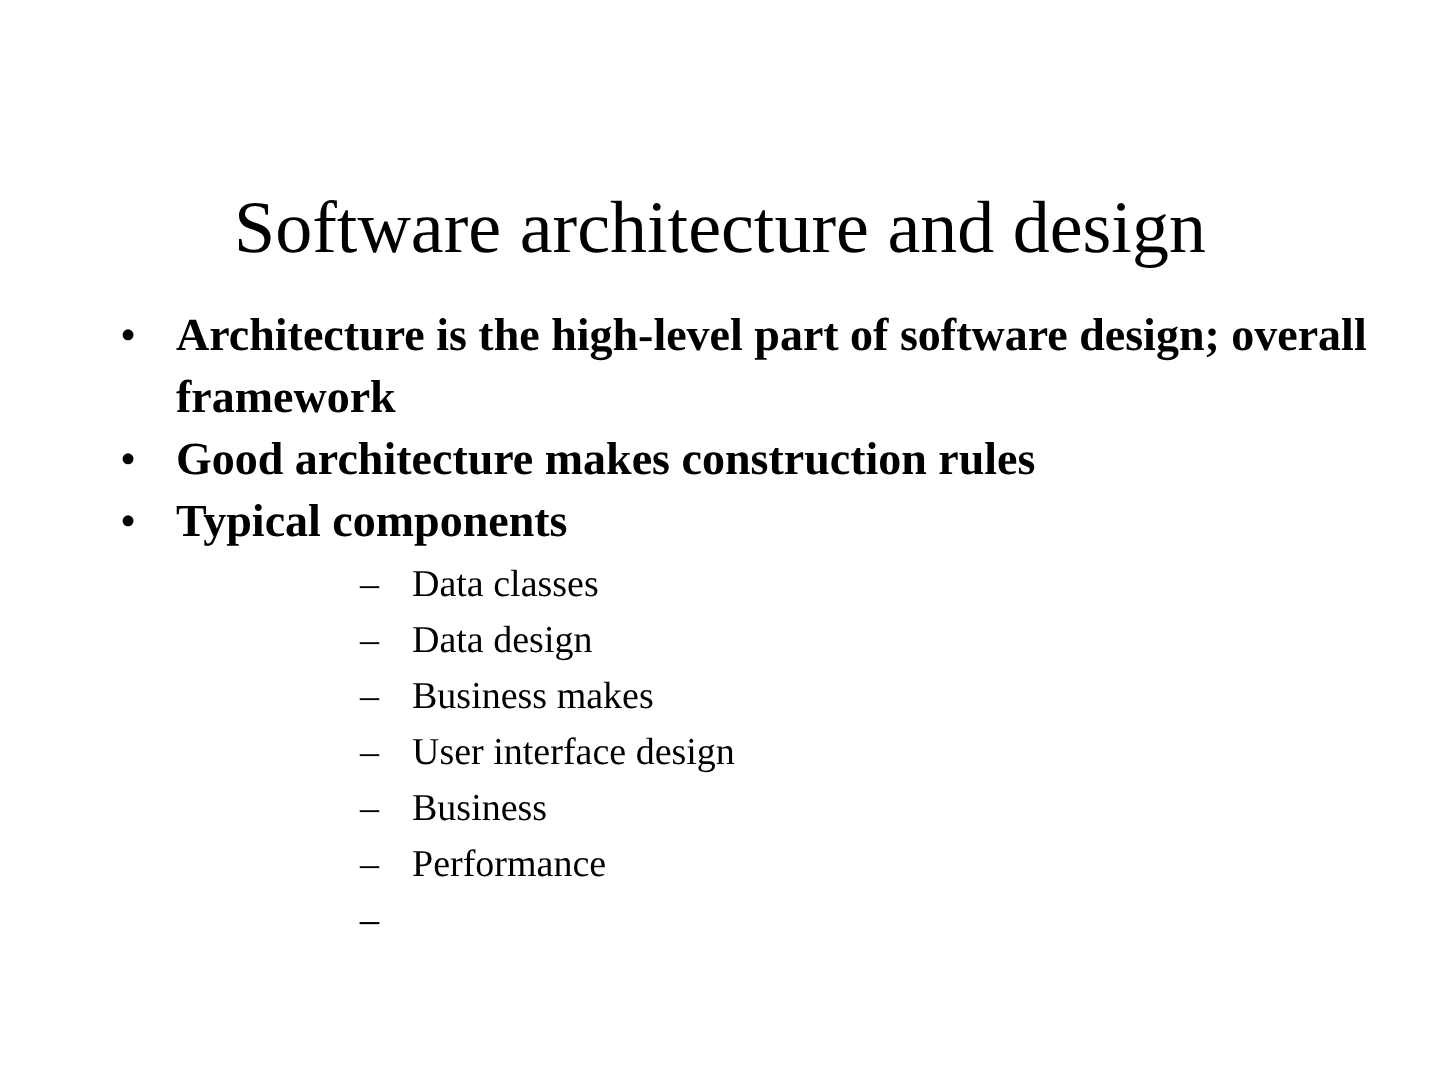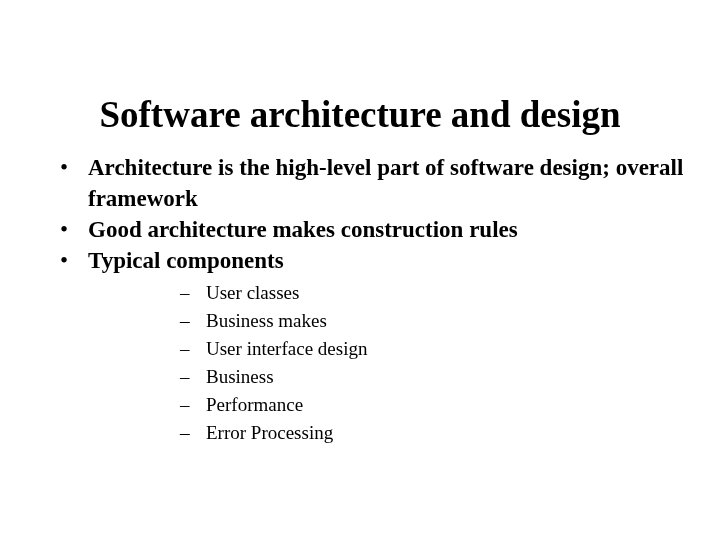--- a/index.html
+++ b/index.html
@@ -23,21 +23,21 @@
 
   
   .slide-title {
     position: absolute;
     left: 36px;
     top: 68px;
     width: 648px;
     text-align: center;
     font-size: 37px;
     line-height: 44px;
-    font-weight: bold;
+    font-weight: normal;
     letter-spacing: 0px;
     white-space: nowrap;
   }
 
   
   .body-area {
     position: absolute;
     left: 0px;
     top: 152px;
     width: 720px;
@@ -117,25 +117,26 @@
       </li>
 
       <li class="bullet1">
         <span class="marker1">•</span>
         <span class="text1">Typical components</span>
 
         <ul class="level2">
 
           <li class="bullet2">
             <span class="marker2">–</span>
-            <span class="text2">User classes</span>
+            <span class="text2">Data classes</span>
           </li>
 
           <li class="bullet2">
             <span class="marker2">–</span>
+            <span class="text2">Data design</span>
           </li>
 
           <li class="bullet2">
             <span class="marker2">–</span>
             <span class="text2">Business makes</span>
           </li>
 
           <li class="bullet2">
             <span class="marker2">–</span>
             <span class="text2">User interface design</span>
@@ -150,21 +151,20 @@
             <span class="marker2">–</span>
             <span class="text2">Performance</span>
           </li>
 
           <li class="bullet2">
             <span class="marker2">–</span>
           </li>
 
           <li class="bullet2">
             <span class="marker2">–</span>
-            <span class="text2">Error Processing</span>
           </li>
 
         </ul>
       </li>
 
     </ul>
   </div>
 </div>
 
 </body></html>

